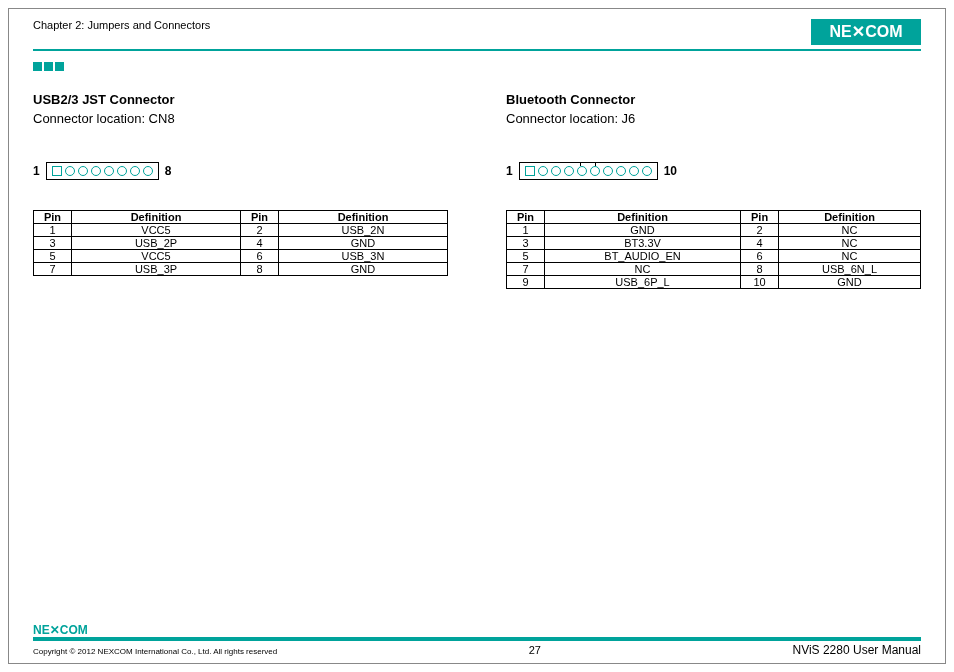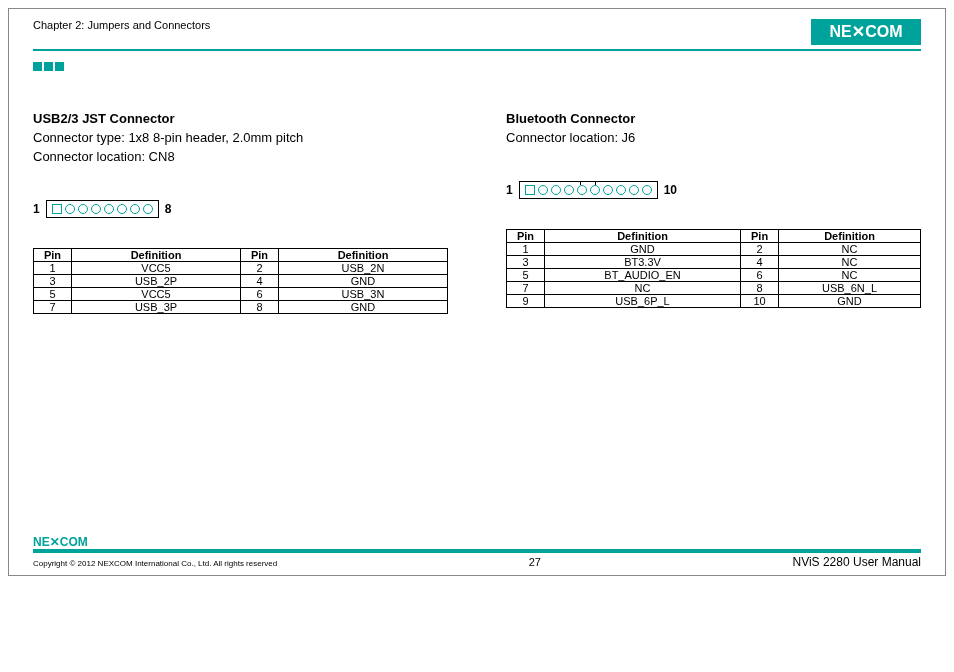--- a/index.html
+++ b/index.html
@@ -1,25 +1,25 @@
 <!DOCTYPE html>
 <html><head>
 <meta charset="utf-8">
 <style>
   * { box-sizing: border-box; margin: 0; padding: 0; }
   body { font-family: Arial, Helvetica, sans-serif; background: #fff; width: 954px; height: 672px; position: relative; color: #000; }
-  .page-border { border: 1px solid #888; margin: 8px; height: 568px; position: relative; padding: 0 24px; }
+  .page-border { border: 1px solid #888; margin: 8px; height: 656px; position: relative; padding: 0 24px; }
   .topbar { display: flex; justify-content: space-between; align-items: flex-start; padding-top: 10px; }
   .chapter { font-size: 11px; font-weight: 400; }
   .logo-big { display: inline-block; }
   .logo-big svg { display: block; }
   .divider-line { height: 2px; background: #00a39b; margin-top: 4px; }
   .squares { margin-top: 6px; }
   .squares span { display: inline-block; width: 9px; height: 9px; background: #00a39b; margin-right: 2px; }
-  .content { display: flex; gap: 58px; margin-top: 36px; }
+  .content { display: flex; gap: 58px; margin-top: 17px; }
   .col { flex: 1; }
   .sect-title { font-size: 13px; font-weight: bold; }
   .sect-line { font-size: 13px; margin-top: 4px; }
   .conn-diagram { margin: 36px 0 30px 0; display: flex; align-items: center; gap: 6px; }
   .conn-num { font-size: 12px; font-weight: bold; }
   .conn-box { border: 1px solid #000; padding: 3px 5px; display: flex; gap: 3px; position: relative; }
   .conn-box.notch::before { content:""; position:absolute; top:-1px; left:50%; transform:translateX(-50%); width:14px; height:3px; background:#fff; border-top:1px solid #000; border-left:1px solid #000; border-right:1px solid #000;}
   .pin { width: 10px; height: 10px; border: 1px solid #00a39b; border-radius: 50%; }
   .pin.sq { border-radius: 0; }
   table.pins { width: 100%; border-collapse: collapse; font-size: 11px; }
@@ -47,21 +47,20 @@
       </svg>
     </div>
   </div>
   <div class="divider-line"></div>
   <div class="squares"><span></span><span></span><span></span></div>
 
   <div class="content">
 
     <div class="col">
       <div class="sect-title">USB2/3 JST Connector</div>
-      <div class="sect-line">Connector type: 1x8 8-pin header, 2.0mm pitch</div>
       <div class="sect-line">Connector location: CN8</div>
 
       <div class="conn-diagram">
         <span class="conn-num">1</span>
         <div class="conn-box">
           <div class="pin sq"></div>
           <div class="pin"></div>
           <div class="pin"></div>
           <div class="pin"></div>
           <div class="pin"></div>

